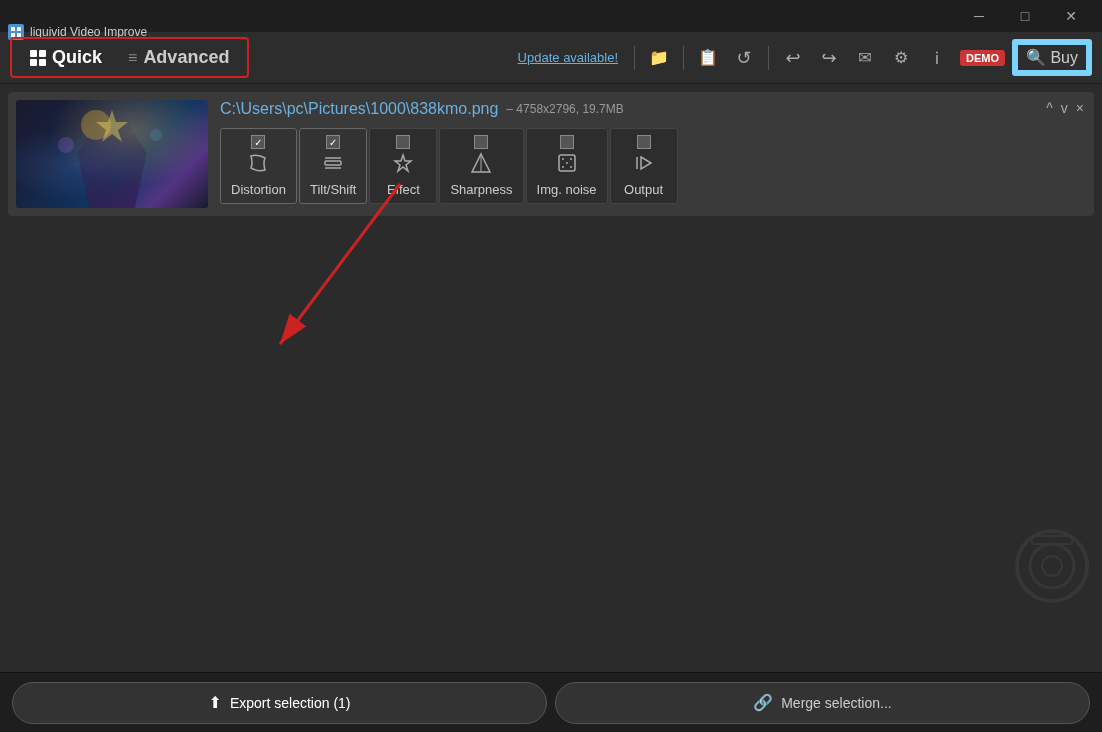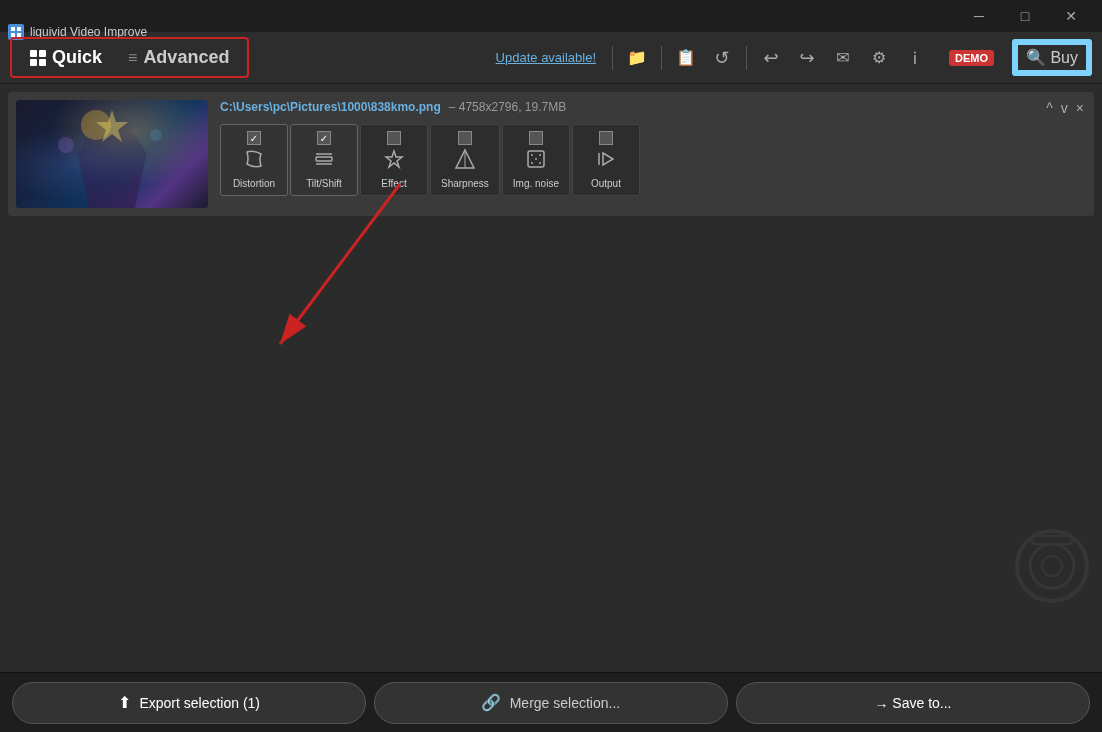--- a/index.html
+++ b/index.html
@@ -139,21 +139,21 @@
       border-radius: 3px;
     }
 
     .demo-badge {
       background: #cc3333;
       color: white;
       font-size: 11px;
       font-weight: bold;
       padding: 2px 6px;
       border-radius: 3px;
-      margin: 0 14px;
+      margin: 0 3px;
     }
     .buy-btn {
       background: transparent;
       border: 6px solid #7dd3fc;
       color: #cccccc;
       font-size: 16px;
       padding: 3px 8px;
       border-radius: 3px;
       cursor: pointer;
       display: flex;
@@ -235,24 +235,23 @@
       flex: 1;
     }
 
     .image-path-row {
       display: flex;
       align-items: center;
       gap: 8px;
     }
     .image-path-link {
       color: #6ab0e0;
-      font-size: 12px;
+      font-size: 16px;
       text-decoration: none;
       cursor: pointer;
-      font-weight: bold;
     }
     .image-meta {
       color: #999;
       font-size: 12px;
     }
 
     
     .filter-tabs {
       display: flex;
       gap: 2px;
@@ -286,21 +285,21 @@
     .filter-tab-checkbox.checked::after {
       content: '✓';
       font-size: 10px;
       color: #fff;
     }
     .filter-tab-icon {
       font-size: 20px;
       color: #aaa;
     }
     .filter-tab-label {
-      font-size: 10px;
+      font-size: 13px;
       color: #ccc;
       white-space: nowrap;
     }
 
     
     .bottom-bar {
       height: 60px;
       background: #1e1e1e;
       display: flex;
       align-items: center;
@@ -541,16 +540,13 @@
 
 <div class="bottom-bar">
   <button class="bottom-btn export">
     <span style="font-size:16px;">⬆</span>
     <span>Export selection (1)</span>
   </button>
   <button class="bottom-btn">
     <span style="font-size:16px;">🔗</span>
     <span>Merge selection...</span>
   </button>
-  <button class="bottom-btn save">
-    <span>→ Save to...</span>
-  </button>
 </div>
 
 </body></html>

